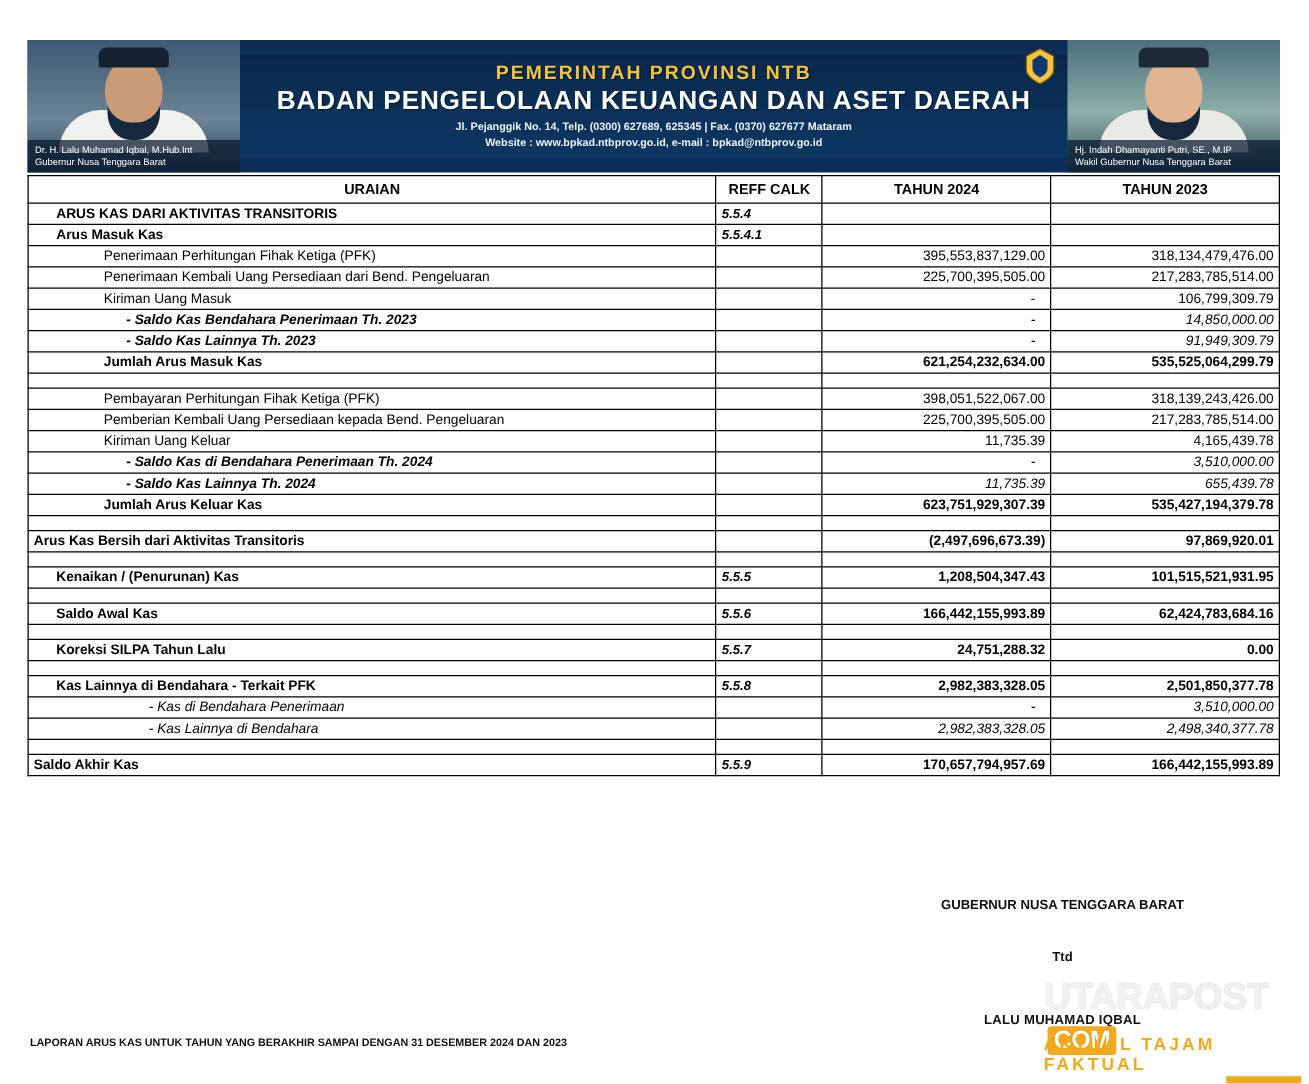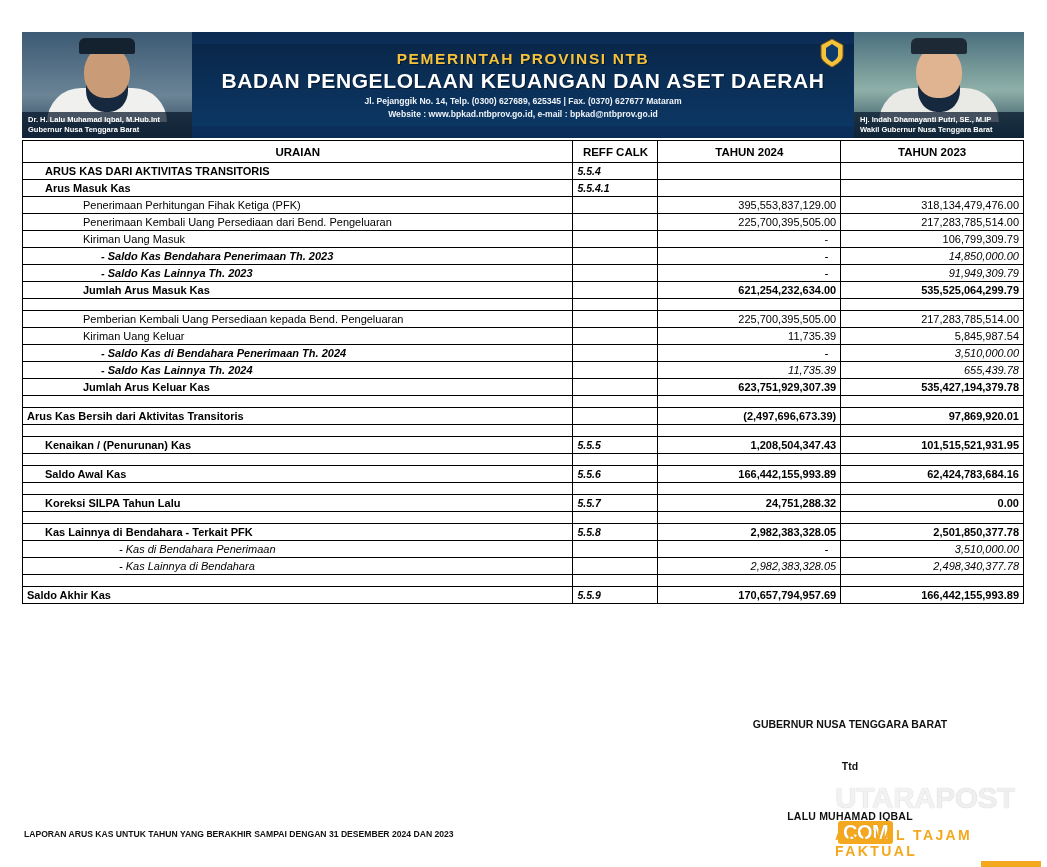--- a/index.html
+++ b/index.html
@@ -40,21 +40,21 @@
     width: 120px; height: 34px; border-radius: 40px 40px 0 0;
     background: #f0f0ef;
   }
   .shoulders.dark { background:#e9e9e6; }
   .banner-photo.right .face { background:#e0b490; }
   .banner-photo.right .cap { background:#1d2a36; }
   .photo-caption {
     position: absolute; left: 0; right: 0; bottom: 0;
     background: rgba(6,22,42,0.72);
     color: #fff; font-size: 7.5px; line-height: 1.25; padding: 3px 4px 4px 6px;
-    font-weight: bold;
+    font-weight: normal;
     margin-top: 16px;
   }
   .banner-center {
     position: absolute; left: 170px; right: 170px; top: 0; bottom: 0;
     display: flex; flex-direction: column; align-items: center; justify-content: center;
   }
   .bc-inner {
     width: 100%; text-align: center;
     background: linear-gradient(180deg, rgba(9,38,72,0.9) 0%, rgba(12,55,100,0.9) 100%);
     padding: 6px 0 7px;
@@ -250,30 +250,36 @@
           <td class="num b">621,254,232,634.00</td>
           <td class="num b">535,525,064,299.79</td>
         </tr>
         <tr class="spacer">
           <td></td>
           <td></td>
           <td></td>
           <td></td>
         </tr>
         <tr>
+          <td class="ind2">Pembayaran Perhitungan Fihak Ketiga (PFK)</td>
+          <td class="reff"></td>
+          <td class="num">398,051,522,067.00</td>
+          <td class="num">318,139,243,426.00</td>
+        </tr>
+        <tr>
           <td class="ind2">Pemberian Kembali Uang Persediaan kepada Bend. Pengeluaran</td>
           <td class="reff"></td>
           <td class="num">225,700,395,505.00</td>
           <td class="num">217,283,785,514.00</td>
         </tr>
         <tr>
           <td class="ind2">Kiriman Uang Keluar</td>
           <td class="reff"></td>
           <td class="num">11,735.39</td>
-          <td class="num">5,845,987.54</td>
+          <td class="num">4,165,439.78</td>
         </tr>
         <tr>
           <td class="it ind3">- Saldo Kas di Bendahara Penerimaan Th. 2024</td>
           <td class="reff"></td>
           <td class="num it dash">-</td>
           <td class="num it">3,510,000.00</td>
         </tr>
         <tr>
           <td class="it ind3">- Saldo Kas Lainnya Th. 2024</td>
           <td class="reff"></td>

